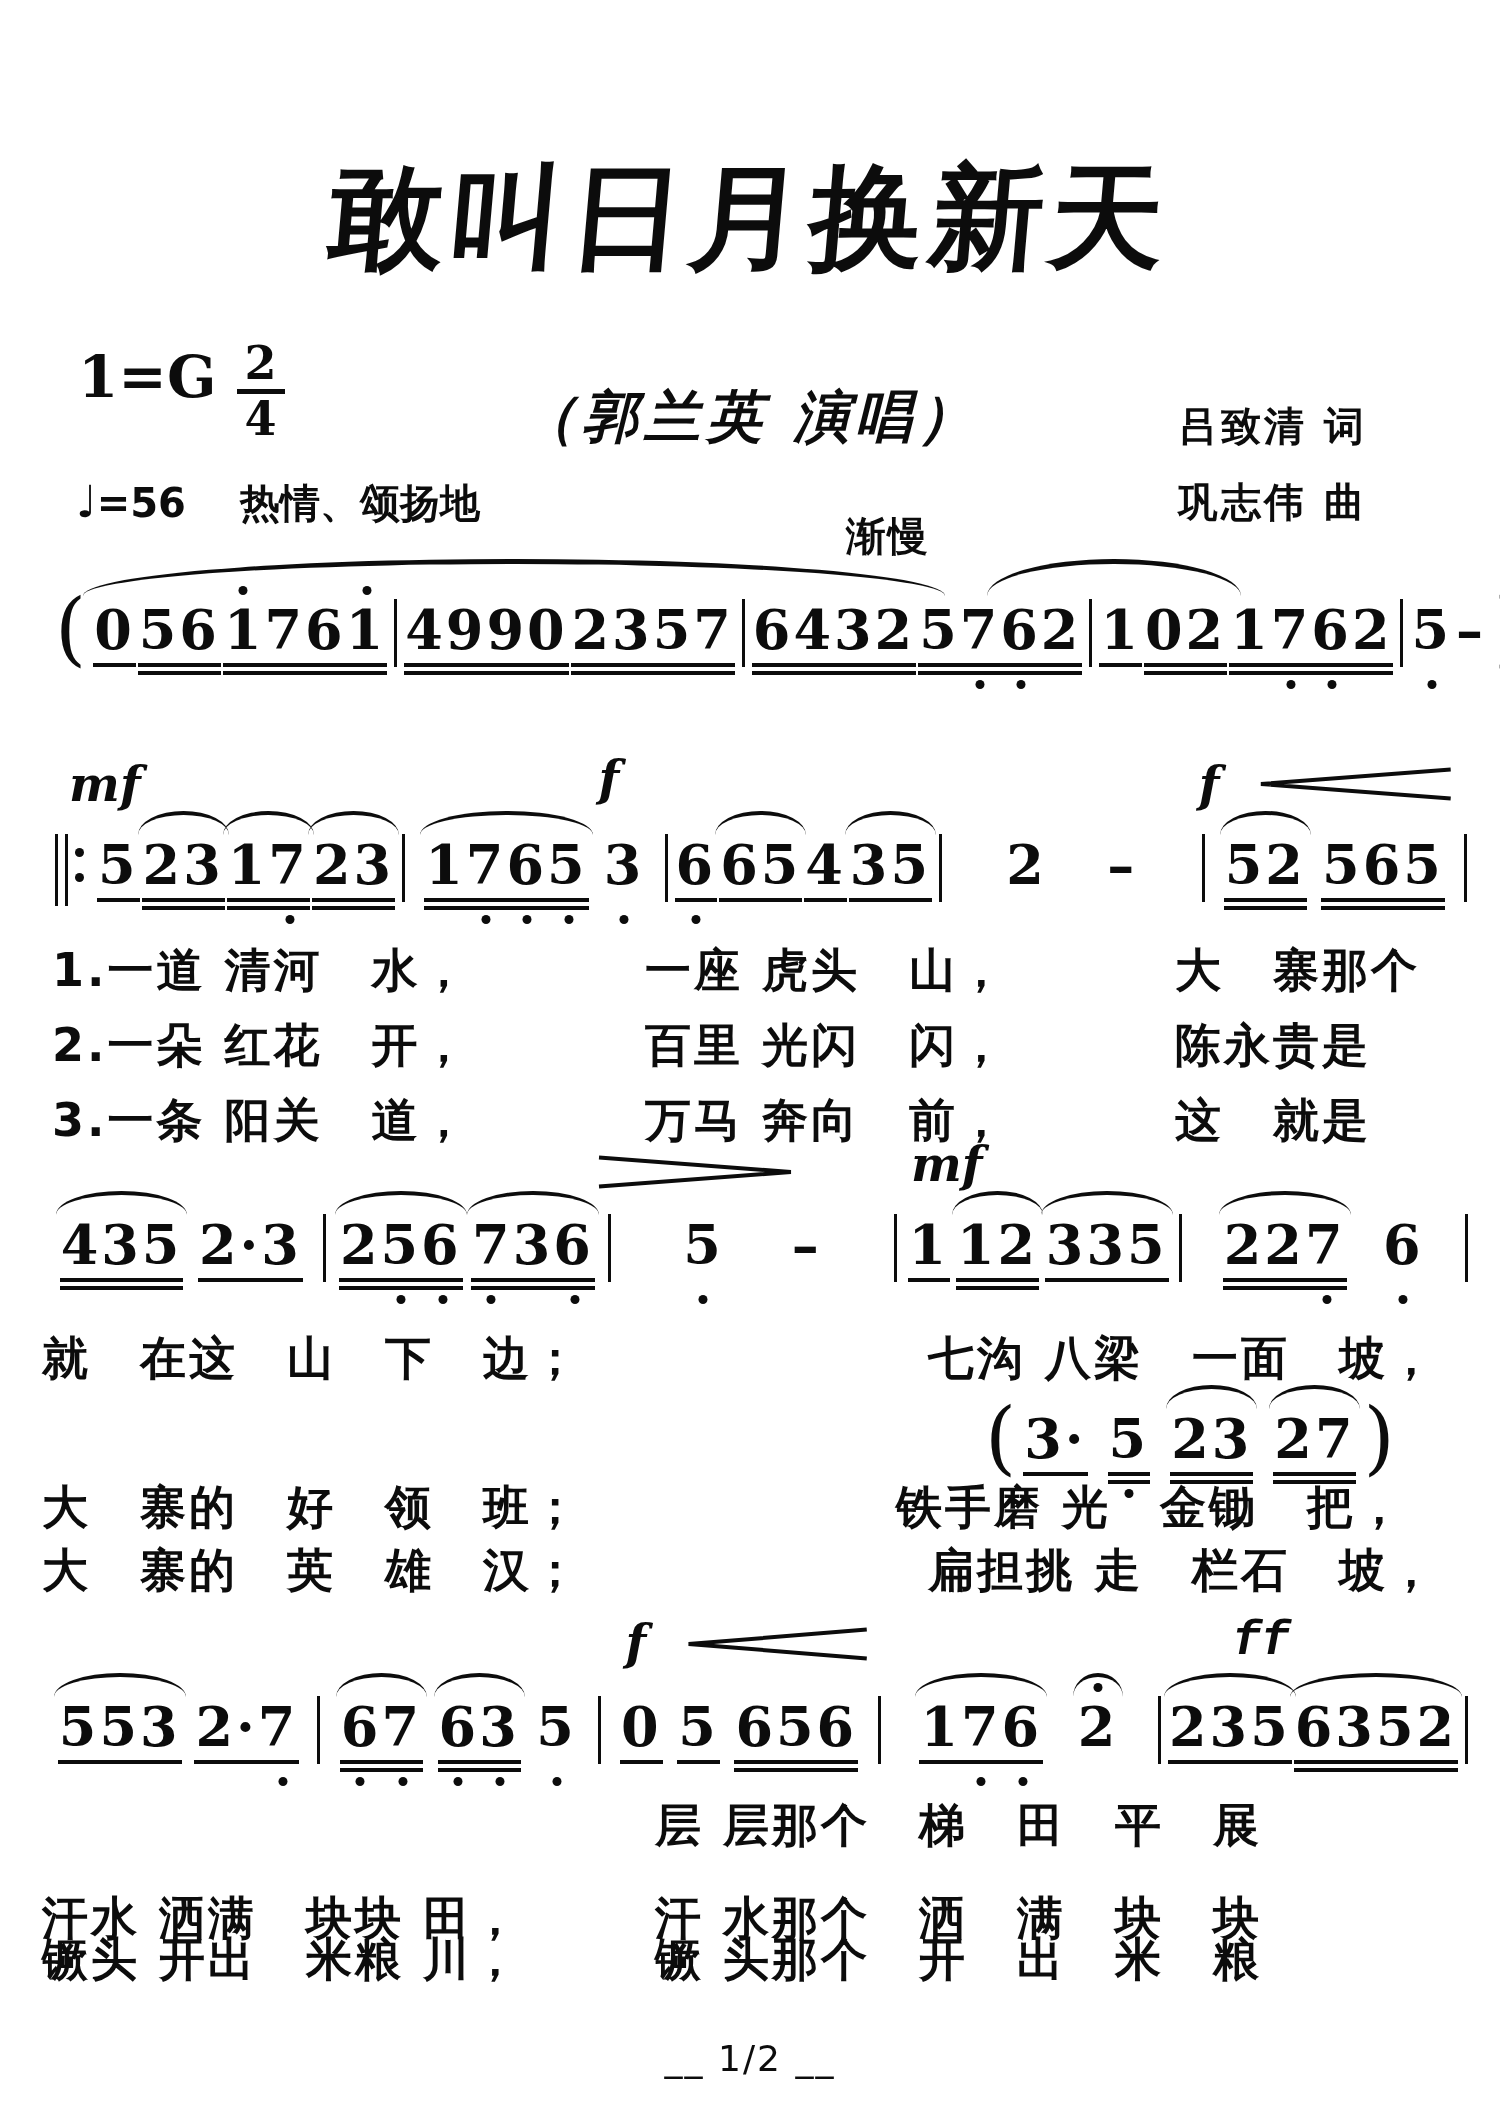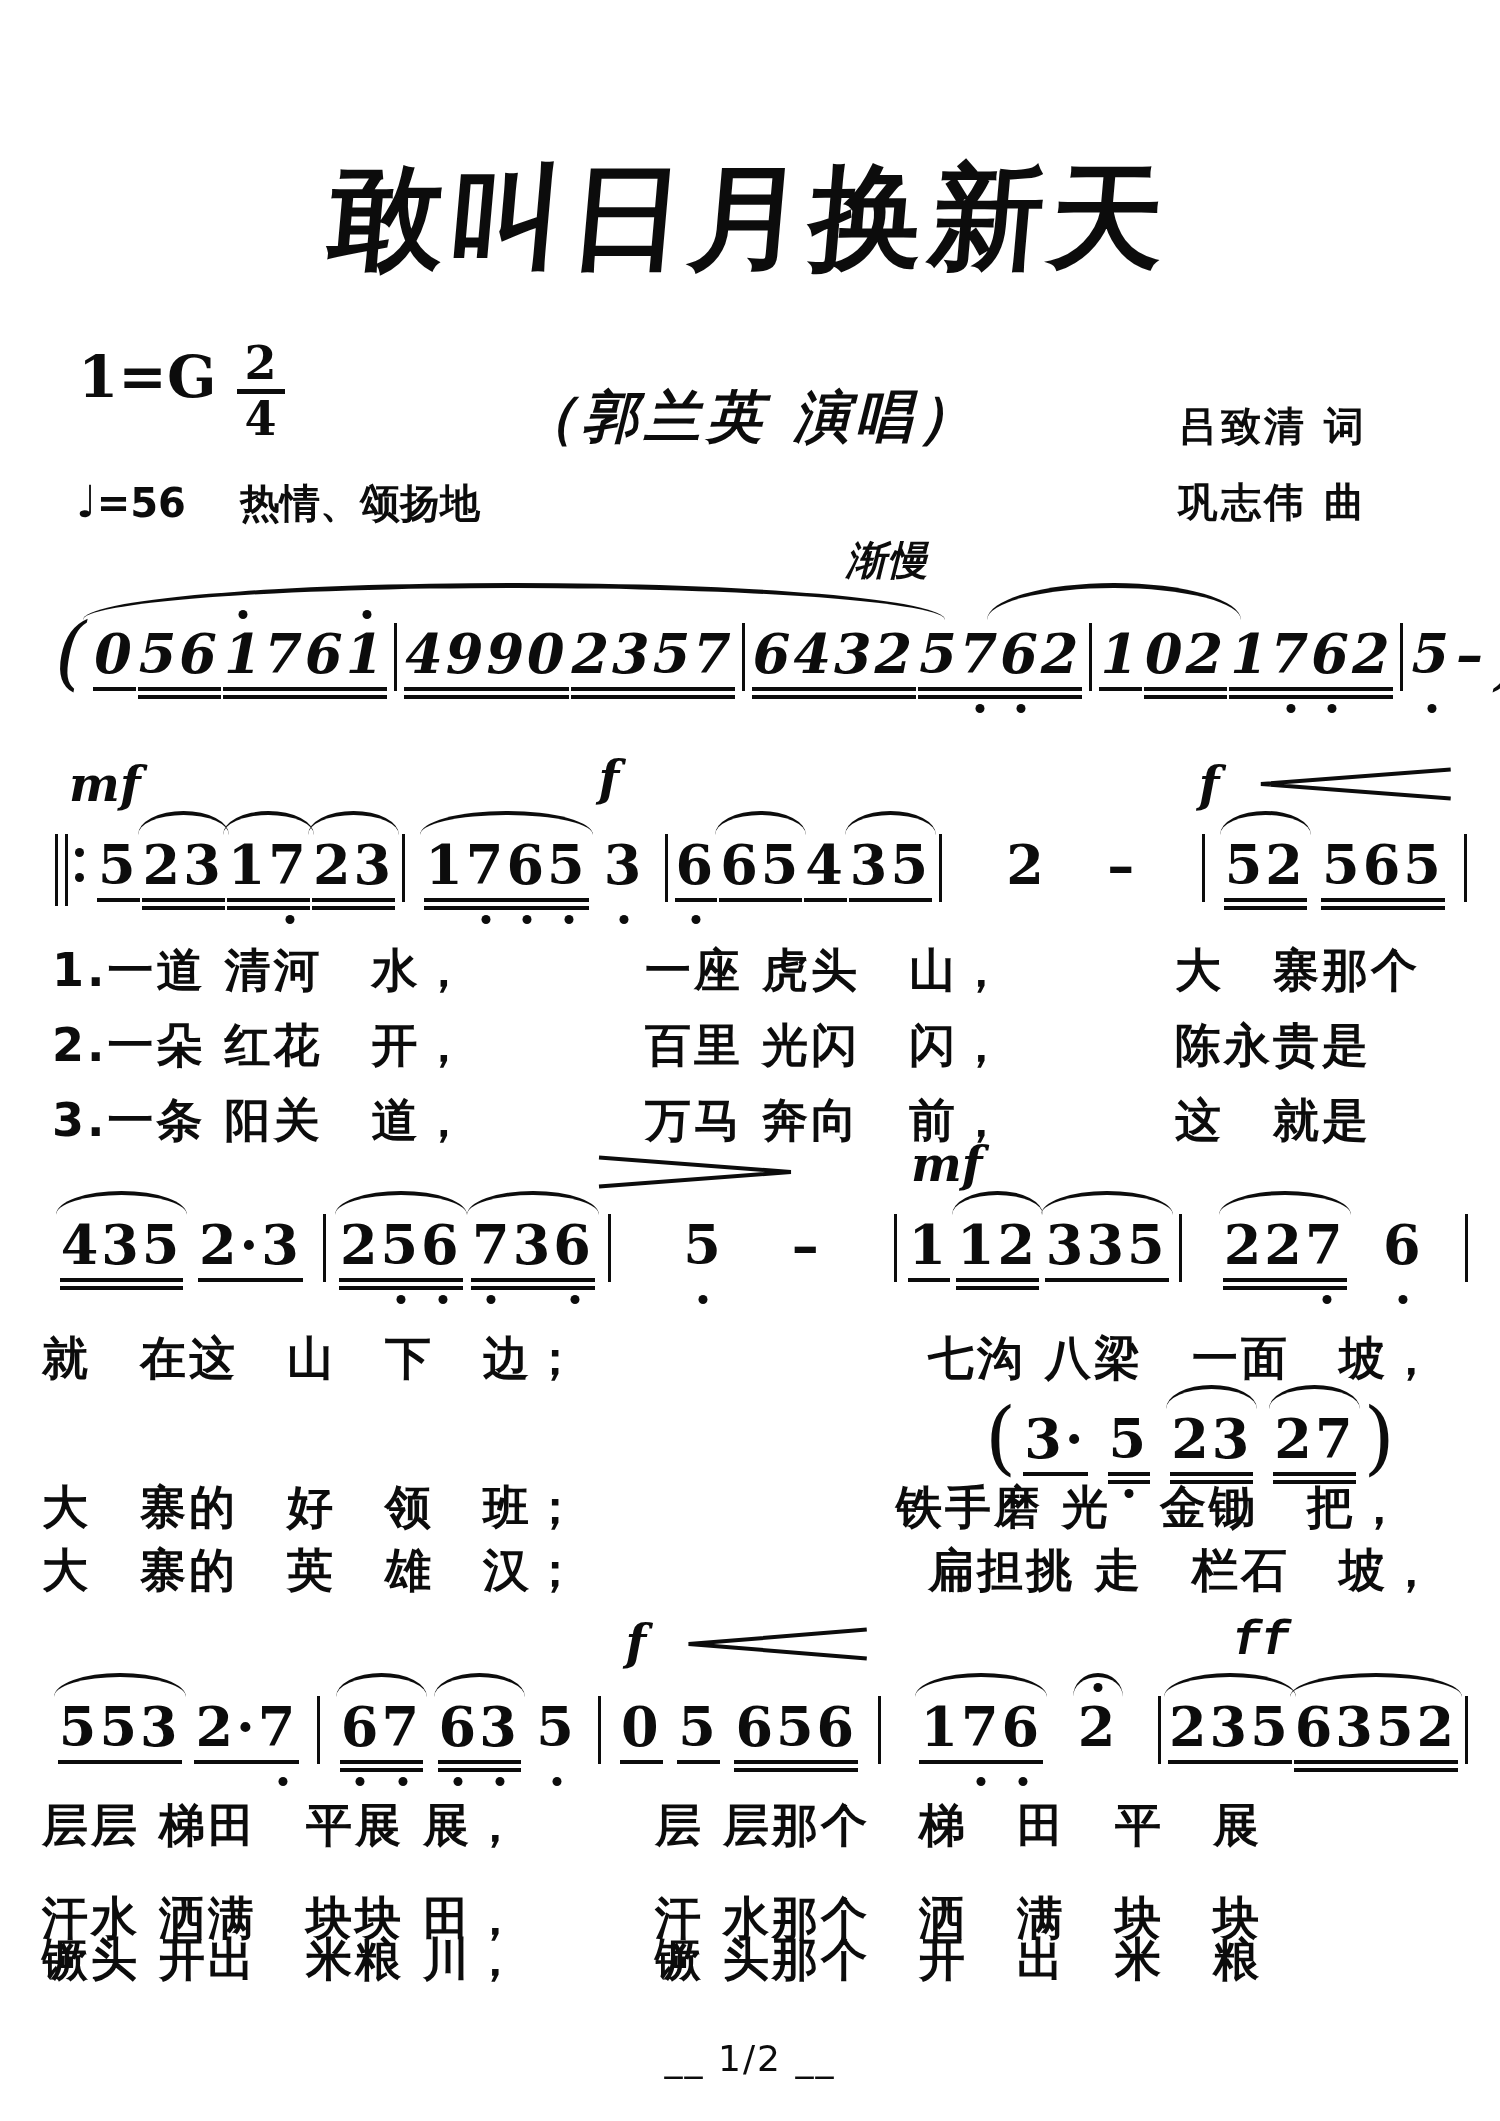--- a/index.html
+++ b/index.html
@@ -73,21 +73,21 @@
     <div>巩志伟 曲</div>
   </div>
 
   <div class="tempo">
     <span class="note">♩</span>
     <span class="val">=56</span>
     <span class="expr">热情、颂扬地</span>
   </div>
 
   <div id="music">
-      <div class="mline" style="left: 55px; top: 627px; width: 1412px; font-style: italic;">
+      <div class="mline" style="left: 55px; top: 603px; width: 1412px;">
         <span class="mark cn" style="left: 56%; top: -94px;">渐慢</span>
         <i class="slur" style="left: 2%; width: 61%; top: -44px;"></i>
         <i class="slur" style="left: 66%; width: 18%; top: -44px;"></i>
         <div class="notes">
           <span class="paren">(</span>
           <div class="measure">
             <span class="tok u1">0</span>
             <span class="tok u2">56</span>
             <span class="tok u2">1761<i class="dt above" style="left: 12.5%;"></i><i class="dt above" style="left: 87.5%;"></i></span>
           </div>
@@ -273,21 +273,20 @@
       </div>
       <div class="lrow" style="top: 1477px;">
         <span class="lseg" style="left: 42px;">大　寨的　好　领　班；</span>
         <span class="lseg" style="left: 896px;">铁手磨 光　金锄　把，</span>
       </div>
       <div class="lrow" style="top: 1540px;">
         <span class="lseg" style="left: 42px;">大　寨的　英　雄　汉；</span>
         <span class="lseg" style="left: 928px;">扁担挑 走　栏石　坡，</span>
       </div>
       <div class="lrow" style="top: 1795px;">
-        <span class="lseg" style="left: 42px;">层层 梯田　平展 展，</span>
         <span class="lseg" style="left: 655px;">层 层那个　梯　田　平　展</span>
       </div>
       <div class="lrow" style="top: 1888px;">
         <span class="lseg" style="left: 42px;">汗水 洒满　块块 田，</span>
         <span class="lseg" style="left: 655px;">汗 水那个　洒　满　块　块</span>
       </div>
       <div class="lrow" style="top: 1929px;">
         <span class="lseg" style="left: 42px;">镢头 开出　米粮 川，</span>
         <span class="lseg" style="left: 655px;">镢 头那个　开　出　米　粮</span>
       </div>

